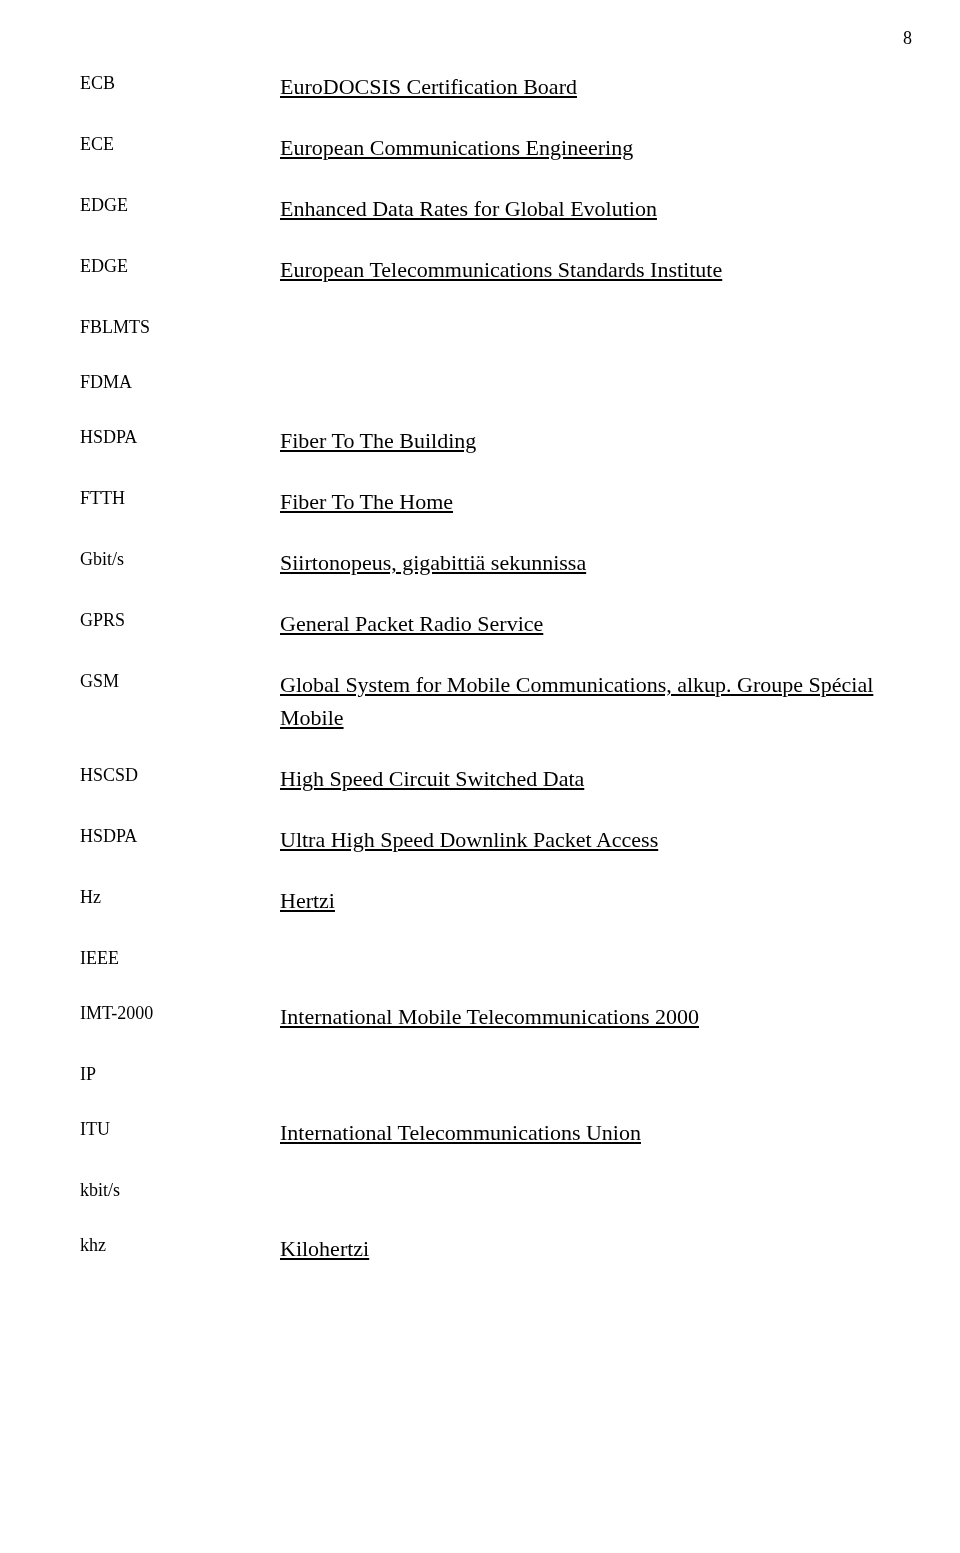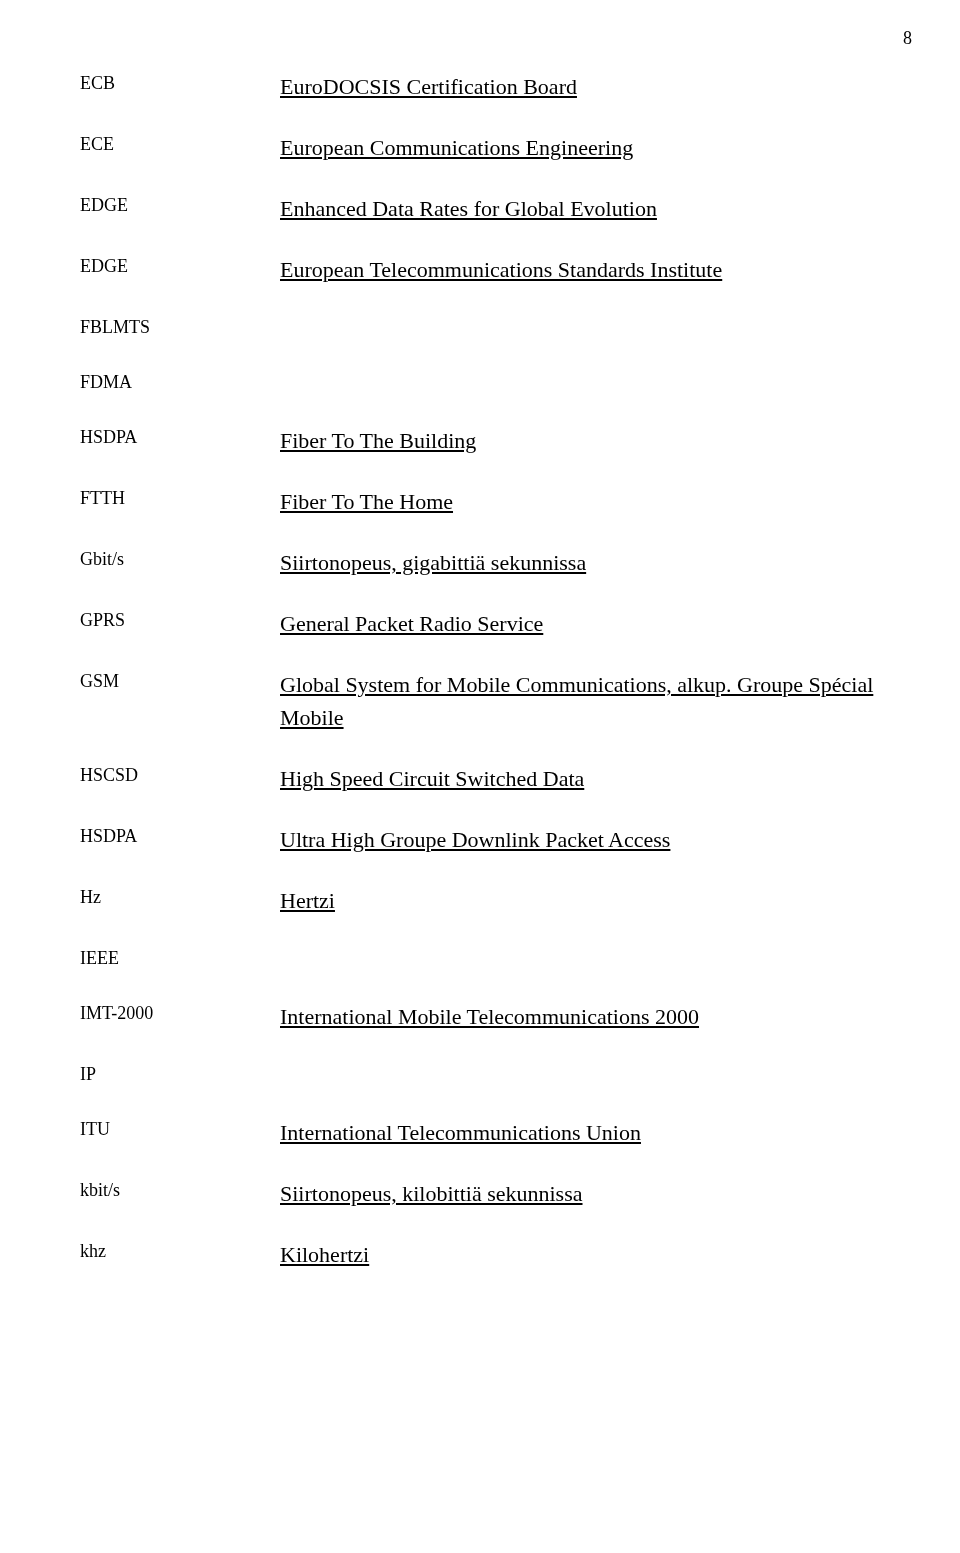--- a/index.html
+++ b/index.html
@@ -100,21 +100,21 @@
     <div class="term-row">
       <div class="term-abbr">GSM</div>
       <div class="term-def">Global System for Mobile Communications, alkup. Groupe Spécial Mobile</div>
     </div>
     <div class="term-row">
       <div class="term-abbr">HSCSD</div>
       <div class="term-def">High Speed Circuit Switched Data</div>
     </div>
     <div class="term-row">
       <div class="term-abbr">HSDPA</div>
-      <div class="term-def">Ultra High Groupe Downlink Packet Access</div>
+      <div class="term-def">Ultra High Speed Downlink Packet Access</div>
     </div>
     <div class="term-row">
       <div class="term-abbr">Hz</div>
       <div class="term-def">Hertzi</div>
     </div>
     <div class="term-row">
       <div class="term-abbr">IEEE</div>
     </div>
     <div class="term-row">
       <div class="term-abbr">IMT-2000</div>
@@ -122,19 +122,18 @@
     </div>
     <div class="term-row">
       <div class="term-abbr">IP</div>
     </div>
     <div class="term-row">
       <div class="term-abbr">ITU</div>
       <div class="term-def">International Telecommunications Union</div>
     </div>
     <div class="term-row">
       <div class="term-abbr">kbit/s</div>
-      <div class="term-def">Siirtonopeus, kilobittiä sekunnissa</div>
     </div>
     <div class="term-row">
       <div class="term-abbr">khz</div>
       <div class="term-def">Kilohertzi</div>
     </div>
   </div>
 
 </body></html>

